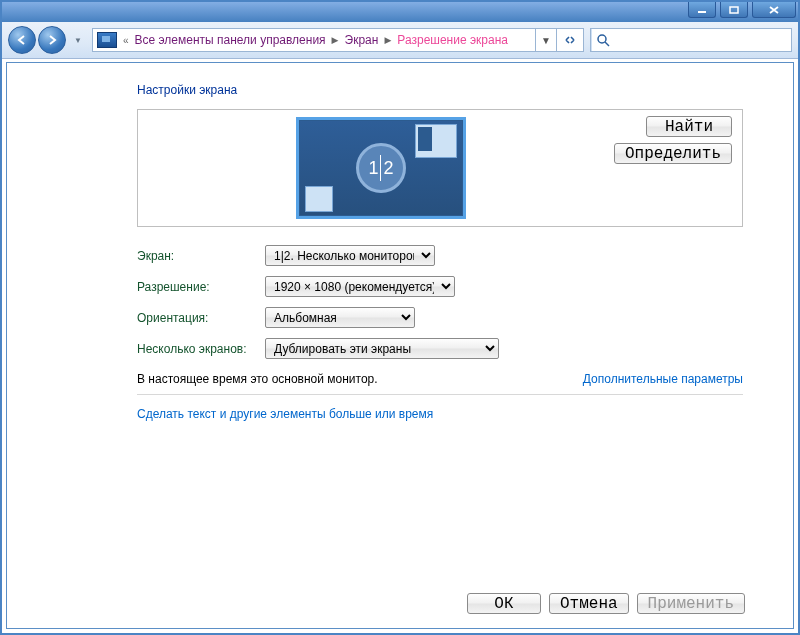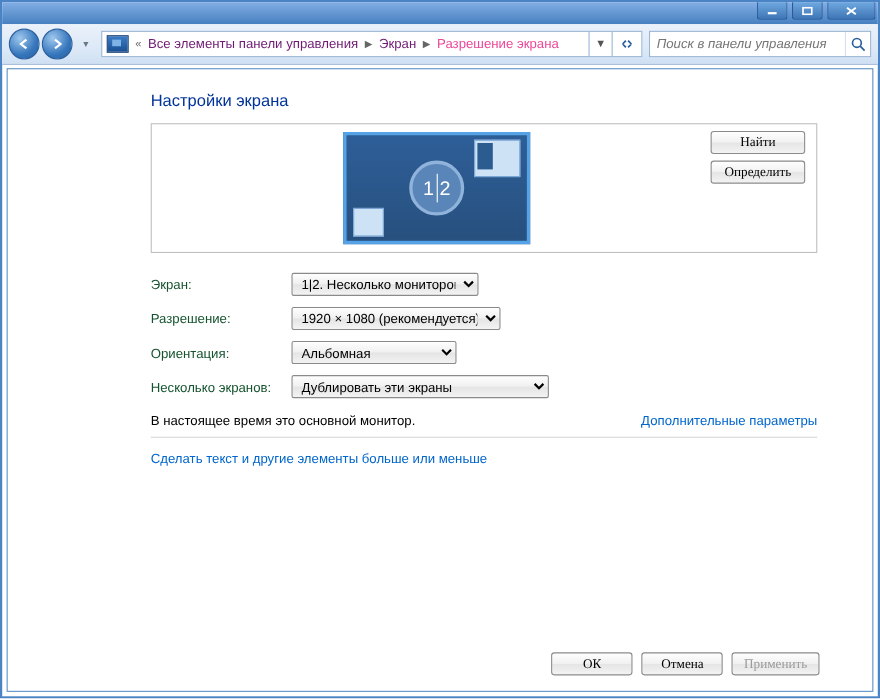--- a/index.html
+++ b/index.html
@@ -22,32 +22,32 @@
   .crumb-chev-left { color:#666; font-size:10px; padding:0 2px;}
   .addr-spacer { flex:1; }
   .addr-end { display:flex; align-items:center; border-left:1px solid #9ab5d4; height:100%; padding:0 5px; color:#555; font-size:10px;}
   .addr-refresh { border-left:1px solid #9ab5d4; height:100%; padding:0 6px; display:flex; align-items:center; color:#2a5f9e;}
   .search-bar { width:200px; height:22px; background:#fff; border:1px solid #9ab5d4; display:flex; align-items:center; }
   .search-input { flex:1; border:none; outline:none; padding:0 6px; font-style:italic; color:#888; font-family:inherit; font-size:12px;}
   .search-icon { width:22px; height:100%; display:flex; align-items:center; justify-content:center; color:#2a5f9e; border-left:1px solid #cfe0f4;}
   
   .inner-border { border:1px solid #5b8fc6; position:absolute; left:4px; right:4px; top:60px; bottom:4px; background:#fff;}
   .content { padding:20px 50px 20px 130px; }
-  .heading { color:#003399; font-size:15px; margin-bottom:12px;}
+  .heading { color:#003399; font-size:12px; margin-bottom:12px;}
   .monitor-box { border:1px solid #bfbfbf; height:104px; padding:6px 10px; display:flex; align-items:center; justify-content:space-between; }
   .monitor-preview { width:164px; height:96px; border:3px solid #56a2e6; background:#2c5b8f; position:relative;}
   .preview-inner { position:absolute; inset:1px; background:linear-gradient(to bottom,#2e5e98,#27507e);}
   .preview-desktop { position:absolute; left:6px; bottom:4px; width:26px; height:24px; border:1px solid #7aa7d6; background:#cde2f5;}
   .preview-winsmall { position:absolute; right:6px; top:4px; width:40px; height:32px; background:#cde2f5; border:1px solid #7aa7d6;}
   .preview-winsmall::before{ content:""; position:absolute; left:2px; top:2px; width:14px; height:24px; background:#2c5b8f;}
   .twelve-circle { position:absolute; left:50%; top:50%; transform:translate(-50%,-50%); width:44px; height:44px; border-radius:50%; background:#5985b8; border:3px solid #8fb3db; display:flex; align-items:center; justify-content:center;}
   .twelve-circle span { color:#fff; font-family:"Segoe UI",sans-serif; font-size:18px; font-weight:normal;}
   .twelve-circle .divider { width:1px; height:26px; background:#fff; margin:0 2px;}
   .side-btns { display:flex; flex-direction:column; gap:6px; align-items:flex-end; align-self:flex-start;}
-  .w7btn { min-width:86px; height:21px; border:1px solid #8a8a8a; border-radius:3px; background:linear-gradient(to bottom,#fefefe 0%,#f1f1f1 48%,#e5e5e5 52%,#f3f3f3 100%); font-family:Liberation Serif, serif; font-size:12px; cursor:pointer; padding:0 10px;}
+  .w7btn { min-width:86px; height:21px; border:1px solid #8a8a8a; border-radius:3px; background:linear-gradient(to bottom,#fefefe 0%,#f1f1f1 48%,#e5e5e5 52%,#f3f3f3 100%); font-family:Liberation Mono, monospace; font-size:16px; cursor:pointer; padding:0 10px;}
   .w7btn:disabled { color:#9a9a9a; }
   .settings-grid { margin-top:18px; display:grid; grid-template-columns:128px auto; row-gap:10px; align-items:center;}
   .label { color:#14532d; }
   .w7select { height:21px; border:1px solid #8a8a8a; border-radius:2px; background:linear-gradient(to bottom,#fefefe 0%,#f0f0f0 48%,#e4e4e4 52%,#f3f3f3 100%); font-family:inherit; font-size:12px; padding:0 4px; box-sizing:border-box; cursor:pointer;}
   .sw1{ width:170px;} .sw2{ width:190px;} .sw3{ width:150px;} .sw4{ width:234px;}
   .status-row { margin-top:13px; display:flex; justify-content:space-between; align-items:center;}
   .hr1 { border:none; border-top:1px solid #d8d8d8; margin:8px 0 12px 0;}
   .link { color:#0066cc; cursor:pointer; }
   .links-block { display:flex; flex-direction:column; gap:10px;}
   .bottom-buttons { position:absolute; right:48px; bottom:14px; display:flex; gap:8px;}
@@ -101,21 +101,20 @@
       <span class="crumb">Разрешение экрана</span>
       <div class="addr-spacer"></div>
       <div class="addr-end">▼</div>
       <div class="addr-refresh">
         <svg width="14" height="14">
             <path d="M3 7 L6 4 M3 7 L6 10 M11 7 L8 4 M11 7 L8 10" stroke="#2a5f9e" stroke-width="1.6" fill="none"></path>
           </svg>
       </div>
     </div>
     <div class="search-bar">
-      <input class="search-input" placeholder="Поиск в панели управления" style="">
       <div class="search-icon">
         <svg width="14" height="14">
             <circle cx="6" cy="6" r="4" fill="none" stroke="#2a5f9e" stroke-width="1.5"></circle>
             <line x1="9" y1="9" x2="13" y2="13" stroke="#2a5f9e" stroke-width="1.5"></line>
           </svg>
       </div>
     </div>
   </div>
 
   <div class="inner-border">
@@ -156,21 +155,21 @@
         <select class="w7select sw4"><option>Дублировать эти экраны</option></select>
       </div>
 
       <div class="status-row">
         <span>В настоящее время это основной монитор.</span>
         <span class="link">Дополнительные параметры</span>
       </div>
       <hr class="hr1">
 
       <div class="links-block">
-        <span class="link">Сделать текст и другие элементы больше или меньше</span>
+        <span class="link">Сделать текст и другие элементы больше или время</span>
       </div>
 
     </div>
 
     <div class="bottom-buttons">
       <button class="w7btn">ОК</button>
       <button class="w7btn">Отмена</button>
       <button class="w7btn" disabled="">Применить</button>
     </div>
   </div>

